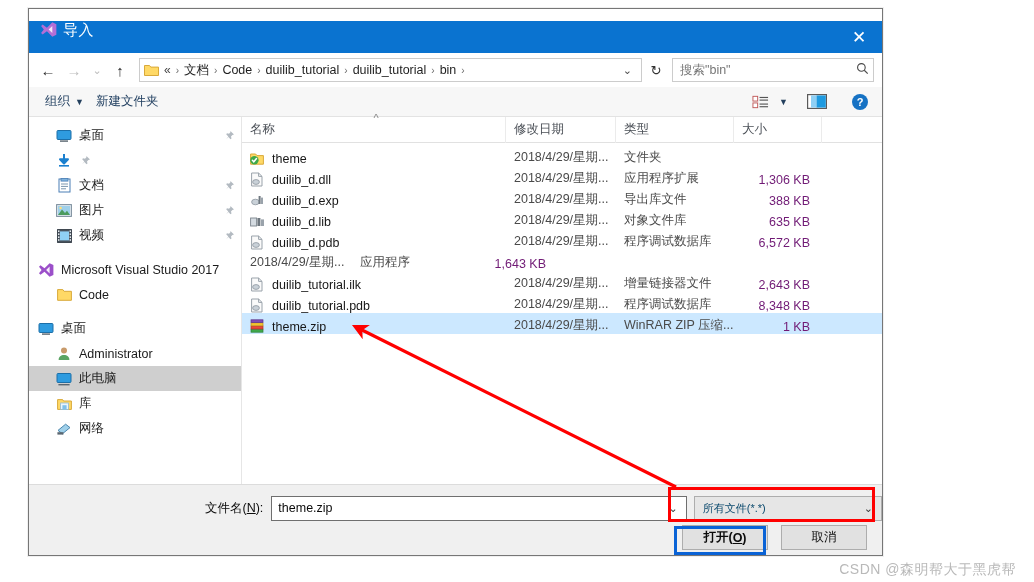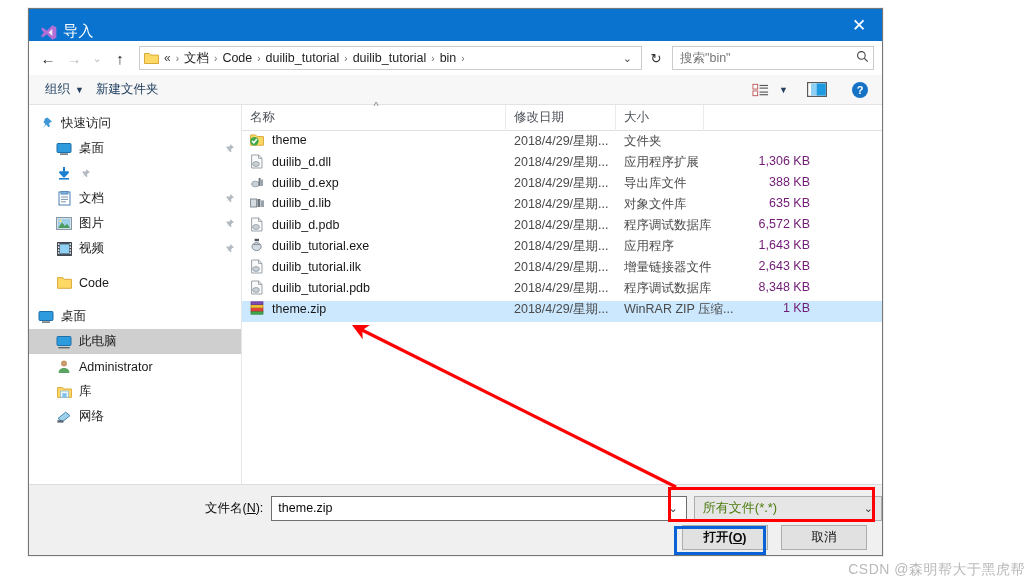--- a/index.html
+++ b/index.html
@@ -20,22 +20,23 @@
     width: 855px; height: 548px;
     background: #ffffff;
     border: 1px solid #767676;
     box-shadow: 0 0 0 1px rgba(0,0,0,.06);
     display: flex; flex-direction: column;
   }
 
   
   .titlebar {
     height: 32px; background: #0a73d0;
-    display: flex; align-items: flex-end;
+    display: flex; align-items: flex-start;
     flex: 0 0 32px;
+    margin-top: 12px;
   }
   .title-icon { width: 26px; display:flex; align-items:center; justify-content:center; margin-left: 6px; }
   .title-text {
     color: #ffffff; font-size: 15px; letter-spacing: .5px;
     margin-left: 2px; white-space: nowrap;
   }
   .title-spacer { flex: 1 1 auto; }
   .title-close {
     width: 46px; height: 32px; display:flex; align-items:center; justify-content:center;
     color:#fff; font-size: 17px; font-weight: 300; cursor: default;
@@ -134,21 +135,21 @@
     content: "^";
     position: absolute; left: 50%; top: -5px;
     font-size: 11px; color:#888;
   }
   .c-name { width: 264px; flex: 0 0 264px; }
   .c-date { width: 110px; flex: 0 0 110px; }
   .c-type { width: 118px; flex: 0 0 118px; }
   .c-size { width: 88px; flex: 0 0 88px; }
 
   .filelist { flex:1 1 auto; overflow: hidden; padding-top: 2px; }
-  .filerow { height: 21px; display:flex; align-items:flex-start; font-size: 12.5px; color:#171717; }
+  .filerow { height: 21px; display:flex; align-items:flex-end; font-size: 12.5px; color:#171717; }
   .filerow.selected { background:#cce8ff; }
   .f-name { width: 264px; flex: 0 0 264px; display:flex; align-items:center; padding-left: 6px; overflow:hidden; }
   .f-ico { width: 18px; flex: 0 0 18px; display:flex; align-items:center; justify-content:center; margin-right: 6px; }
   .f-text { overflow:hidden; text-overflow: ellipsis; white-space:nowrap; }
   .f-date { width: 110px; flex: 0 0 110px; padding-left: 8px; color:#4a4a4a; white-space:nowrap; overflow:hidden; }
   .f-type { width: 118px; flex: 0 0 118px; padding-left: 8px; color:#4a4a4a; white-space:nowrap; overflow:hidden; }
   .f-size { width: 88px; flex: 0 0 88px; padding-right: 12px; text-align:right; color:#701a75; white-space:nowrap; }
 
   
   .footer {
@@ -164,41 +165,41 @@
     width: 438px; height: 25px; background:#fff; border: 1px solid #6f6f6f;
     display:flex; align-items:center; padding: 0 2px 0 6px;
   }
   .fn-value { flex:1 1 auto; font-size: 12.5px; color:#0b0b0b; }
   .fn-caret { font-size: 11px; color:#3a3a3a; padding: 0 6px; }
   .filter-select {
     width: 198px; height: 25px; margin-left: 7px;
     background: #e6e6e6; border: 1px solid #adadad;
     display:flex; align-items:center; padding: 0 2px 0 8px;
   }
-  .filter-value { flex:1 1 auto; font-size: 13px; color:#4d7c0f; }
+  .filter-value { flex:1 1 auto; font-size: 11px; color:#0c4a6e; }
 
   .btn-row { position:absolute; right: 15px; top: 40px; display:flex; }
   .btn {
     width: 86px; height: 25px; background:#e1e1e1; border:1px solid #adadad;
     display:flex; align-items:center; justify-content:center;
     font-size: 12.5px; color:#0b0b0b;
   }
   .btn.open { margin-right: 13px; font-weight: bold; }
   .btn u { text-decoration: underline; }
 
   
   .anno-box {
     position: absolute; border: 3px solid #ff0000; pointer-events: none;
   }
   #anno-filter { left: 668px; top: 487px; width: 207px; height: 35px; }
   #anno-open { left: 674px; top: 526px; width: 92px; height: 29px; border-color: #0a63d6; }
   #anno-arrow { position:absolute; left: 340px; top: 318px; pointer-events:none; }
 
   .watermark {
-    position: absolute; right: 9px; bottom: 3px;
+    position: absolute; right: 18px; bottom: 3px;
     font-size: 14px; color:#b9b9b9; white-space: nowrap;
     letter-spacing: .5px;
   }
 </style>
 </head>
 <body>
 
 <div id="page">
 
   <div class="dialog">
@@ -290,28 +291,20 @@
           <circle cx="9" cy="9" r="8" fill="#1672c4"></circle>
           <text x="9" y="13.2" font-size="11" font-family="Liberation Sans, sans-serif" fill="#fff" text-anchor="middle" font-weight="bold">?</text>
         </svg>
       </span>
     </div>
 
     <div class="body">
 
       <div class="sidebar">
 
-        <div class="nav-row lvl0">
-          <span class="nav-ico">
-            <svg width="15" height="15" viewBox="0 0 16 16">
-              <path d="M9 1.5 14 6.2l-2.3.6-1 1.1 1 3.1-1.4 1-2.6-2.6-4 3.8 3.3-4.4-2.3-2.4 1-1.4.6-2.3z" fill="#3d97d8"></path>
-            </svg>
-          </span>
-          <span class="nav-label">快速访问</span>
-        </div>
 
         <div class="nav-row lvl1">
           <span class="nav-ico">
             <svg width="16" height="14" viewBox="0 0 16 14">
               <rect x="1" y="1.5" width="14" height="9" rx="1" fill="#2e9bdf" stroke="#1c6fa8" stroke-width="1"></rect>
               <rect x="4" y="11.4" width="8" height="1.4" fill="#5a6670"></rect>
             </svg>
           </span>
           <span class="nav-label">桌面</span>
           <span class="nav-pin">
@@ -390,20 +383,29 @@
           <span class="nav-label">视频</span>
           <span class="nav-pin">
             <svg width="12" height="12" viewBox="0 0 12 12">
                 <path d="M7.4 1 11 4.6 9.4 5 8 6.4l.5 2-1 .8-2.1-2.2L3 9.4 5.3 6.4 3.2 4.3l.8-1 2 .5L7.4 2.2z" fill="#9aa4ad"></path>
               </svg>
           </span>
         </div>
 
         <div class="nav-gap"></div>
 
+        <div class="nav-row lvl0">
+          <span class="nav-ico">
+            <svg width="16" height="16" viewBox="0 0 16 16">
+              <path d="M11.6 1.2 15.4 3v10l-3.8 1.8-5.1-5.1-4 3L1 11.3 3.6 8 1 4.7l1.5-1.4 4 3z" fill="#9b4fc9"></path>
+              <path d="M11.6 4.6v6.8L8.1 8z" fill="#fff" opacity=".9"></path>
+            </svg>
+          </span>
+          <span class="nav-label">Microsoft Visual Studio 2017</span>
+        </div>
 
         <div class="nav-row lvl1">
           <span class="nav-ico">
             <svg width="15" height="14" viewBox="0 0 15 14">
               <path d="M.6 1.6h5.2l1.3 1.7H14.4v9H.6z" fill="#ffd966" stroke="#d9a93a" stroke-width="1"></path>
             </svg>
           </span>
           <span class="nav-label">Code</span>
         </div>
 
@@ -412,38 +414,38 @@
         <div class="nav-row lvl0">
           <span class="nav-ico">
             <svg width="16" height="14" viewBox="0 0 16 14">
               <rect x="1" y="1.5" width="14" height="9" rx="1" fill="#2e9bdf" stroke="#1c6fa8" stroke-width="1"></rect>
               <rect x="4" y="11.4" width="8" height="1.4" fill="#5a6670"></rect>
             </svg>
           </span>
           <span class="nav-label">桌面</span>
         </div>
 
+        <div class="nav-row lvl1">
+          <span class="nav-ico">
+            <svg width="14" height="15" viewBox="0 0 14 15">
+              <circle cx="7" cy="4.4" r="3" fill="#c89a6a"></circle>
+              <path d="M1.6 14c0-3.2 2.4-5 5.4-5s5.4 1.8 5.4 5z" fill="#5aa463"></path>
+            </svg>
+          </span>
+          <span class="nav-label">Administrator</span>
+        </div>
+
         <div class="nav-row lvl1 selected">
           <span class="nav-ico">
             <svg width="16" height="14" viewBox="0 0 16 14">
               <rect x="1" y="1.5" width="14" height="9" rx="1" fill="#2e9bdf" stroke="#1c6fa8" stroke-width="1"></rect>
               <rect x="2.4" y="12" width="11.2" height="1.4" fill="#5a6670"></rect>
             </svg>
           </span>
           <span class="nav-label">此电脑</span>
-        </div>
-
-        <div class="nav-row lvl1">
-          <span class="nav-ico">
-            <svg width="14" height="15" viewBox="0 0 14 15">
-              <circle cx="7" cy="4.4" r="3" fill="#c89a6a"></circle>
-              <path d="M1.6 14c0-3.2 2.4-5 5.4-5s5.4 1.8 5.4 5z" fill="#5aa463"></path>
-            </svg>
-          </span>
-          <span class="nav-label">Administrator</span>
         </div>
 
         <div class="nav-row lvl1">
           <span class="nav-ico">
             <svg width="15" height="14" viewBox="0 0 15 14">
               <path d="M.6 2.6h5L6.6 4h7.8v8.4H.6z" fill="#ffd966" stroke="#d9a93a" stroke-width="1"></path>
               <rect x="3.6" y="6" width="7.8" height="6.4" fill="#eaf4fb" stroke="#8fb8d8" stroke-width=".8"></rect>
               <rect x="5.4" y="8.2" width="4.2" height="4.2" fill="#7fc0ea"></rect>
             </svg>
           </span>
@@ -459,20 +461,21 @@
           </span>
           <span class="nav-label">网络</span>
         </div>
       </div>
 
       <div class="filepane">
 
         <div class="colheader">
           <div class="col c-name sorted">名称</div>
           <div class="col c-date">修改日期</div>
+          <div class="col c-type">类型</div>
           <div class="col c-size">大小</div>
         </div>
 
         <div class="filelist">
 
           <div class="filerow">
             <div class="f-name">
               <span class="f-ico">
                 <svg width="16" height="14" viewBox="0 0 16 14">
                   <path d="M1.6 2h5L8 3.6h6.4v8.6H1.6z" fill="#ffd966" stroke="#d9a93a" stroke-width="1"></path>
@@ -545,30 +548,20 @@
                 </svg>
               </span>
               <span class="f-text">duilib_d.pdb</span>
             </div>
             <div class="f-date">2018/4/29/星期...</div>
             <div class="f-type">程序调试数据库</div>
             <div class="f-size">6,572 KB</div>
           </div>
 
           <div class="filerow">
-            <div class="f-name">
-              <span class="f-ico">
-                <svg width="14" height="15" viewBox="0 0 14 15">
-                  <rect x="4.6" y="0.8" width="4.4" height="2.4" fill="#4a5560"></rect>
-                  <ellipse cx="6.6" cy="8.6" rx="4.6" ry="4" fill="#d4dbe1" stroke="#7d868e" stroke-width=".9"></ellipse>
-                  <path d="M3.4 6.6h6.4" stroke="#7d868e" stroke-width=".9"></path>
-                </svg>
-              </span>
-              <span class="f-text">duilib_tutorial.exe</span>
-            </div>
             <div class="f-date">2018/4/29/星期...</div>
             <div class="f-type">应用程序</div>
             <div class="f-size">1,643 KB</div>
           </div>
 
           <div class="filerow">
             <div class="f-name">
               <span class="f-ico">
                 <svg width="14" height="15" viewBox="0 0 14 15">
                   <path d="M1.6 1h7l3.4 3.4V14H1.6z" fill="#fafafa" stroke="#9aa3ab" stroke-width="1"></path>

